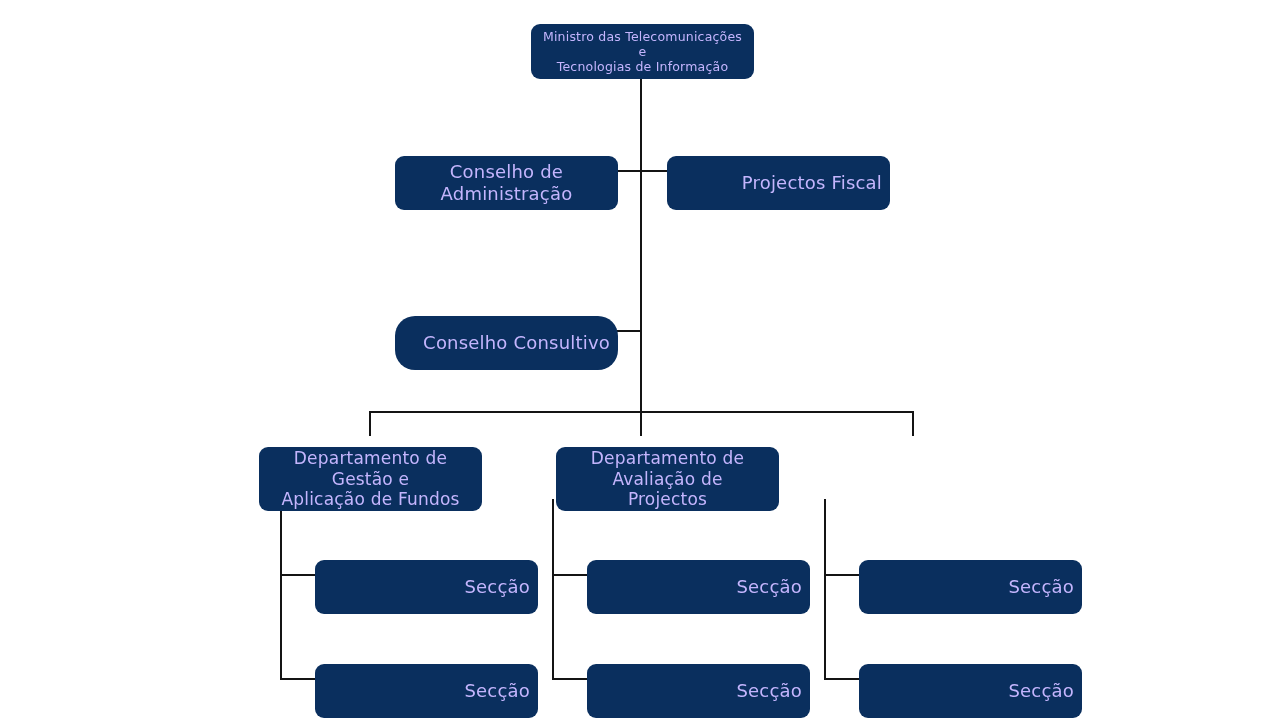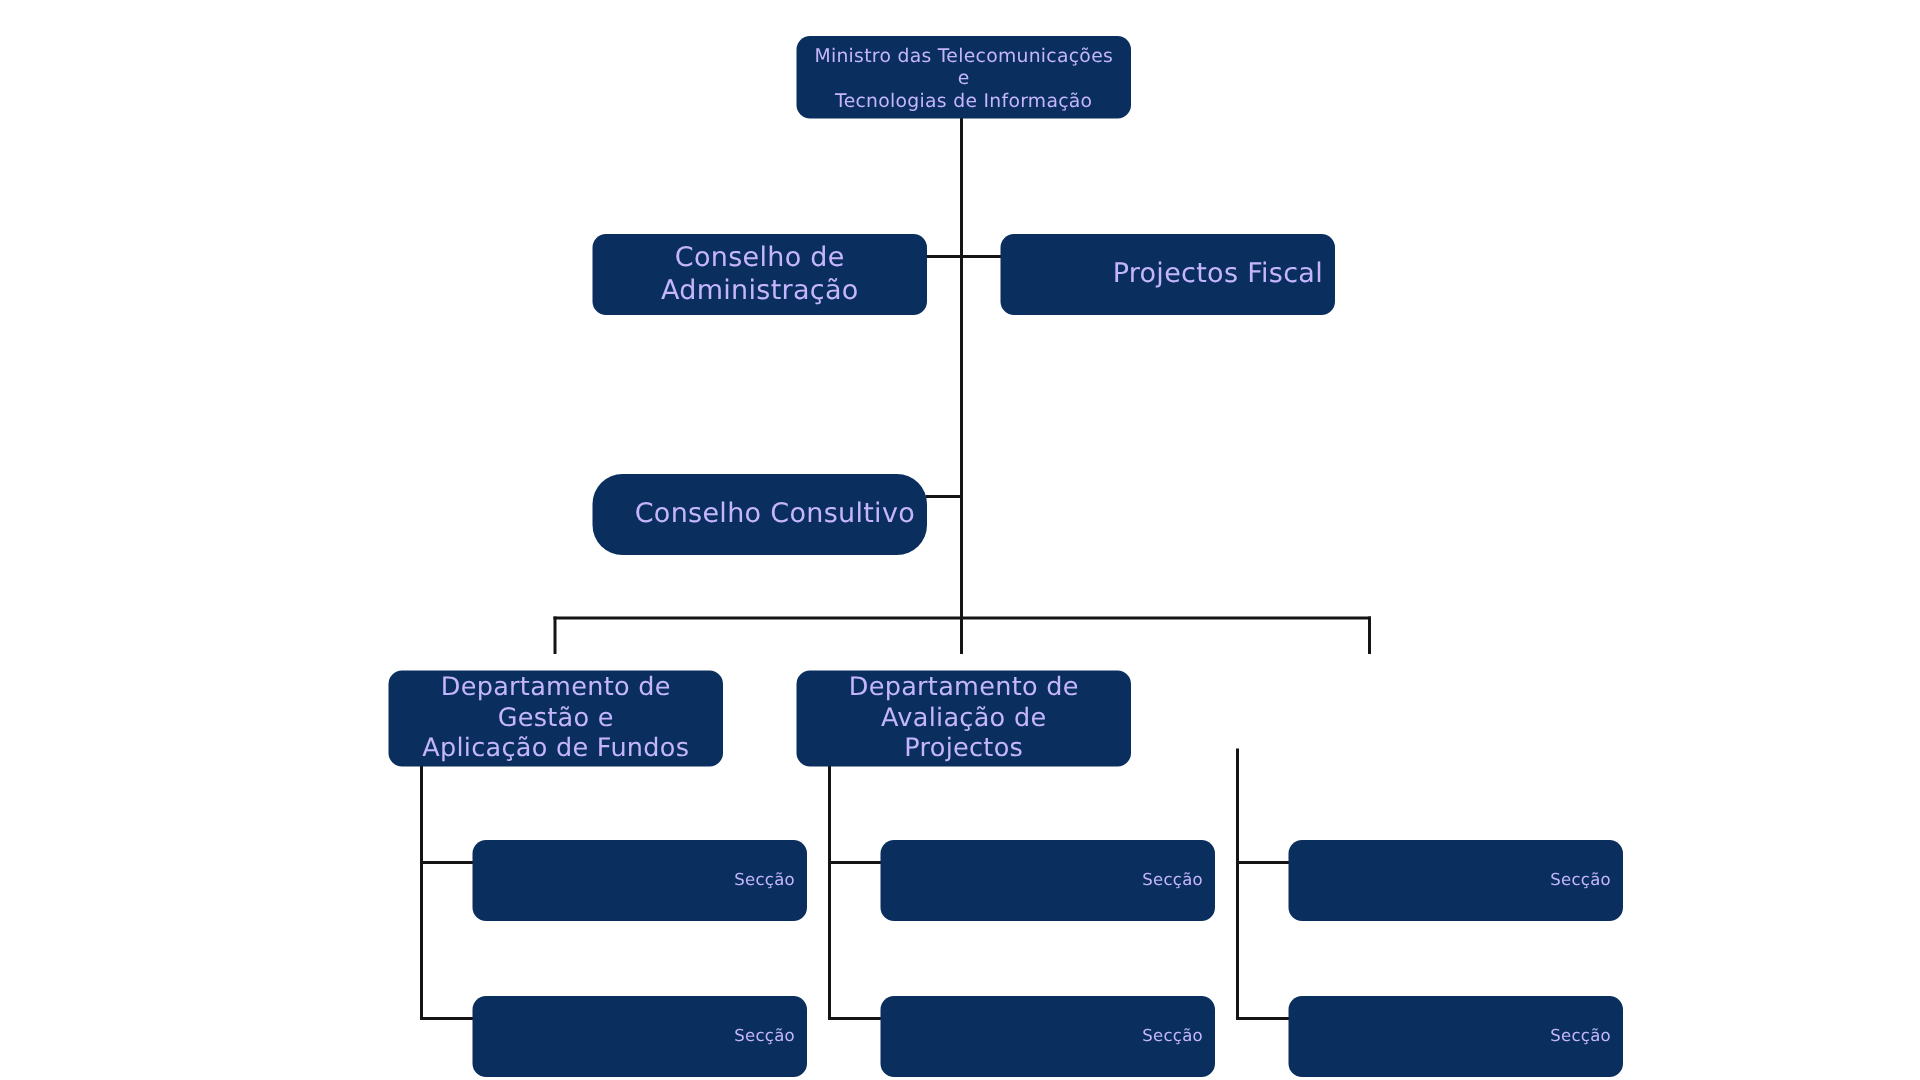--- a/index.html
+++ b/index.html
@@ -33,21 +33,21 @@
     letter-spacing: 0.2px;
     margin-top: 12px;
   }
   .node-label {
     display: block;
     white-space: pre-line;
   }
   .lv-root      { font-size: 12.5px; }
   .lv-council   { font-size: 18px; }
   .lv-dept      { font-size: 17px; }
-  .lv-section   { font-size: 11px; }
+  .lv-section   { font-size: 18px; }
 
   .edge {
     position: absolute;
     background: #141414;
     z-index: 1;
   }
   .edge-v { width: 2px; }
   .edge-h { height: 2px; }
 </style>
 </head>
@@ -96,21 +96,21 @@
 
   <div class="node lv-council" style="left:395px; top:304px; width:223px; height:54px;border-radius:20px;">
     <span class="node-label">Conselho Consultivo</span>
   </div>
 
   <div class="node lv-dept" style="left:259px; top:435px; width:223px; height:64px;">
     <span class="node-label">Departamento de Gestão e
 Aplicação de Fundos</span>
   </div>
 
-  <div class="node lv-dept" style="left:531px; top:435px; width:223px; height:64px;">
+  <div class="node lv-dept" style="left:556px; top:435px; width:223px; height:64px;">
     <span class="node-label">Departamento de Avaliação de
 Projectos</span>
   </div>
 
 
   <div class="node lv-section" style="left:315px; top:548px; width:223px; height:54px;">
     <span class="node-label">Secção</span>
   </div>
 
   <div class="node lv-section" style="left:315px; top:652px; width:223px; height:54px;">

